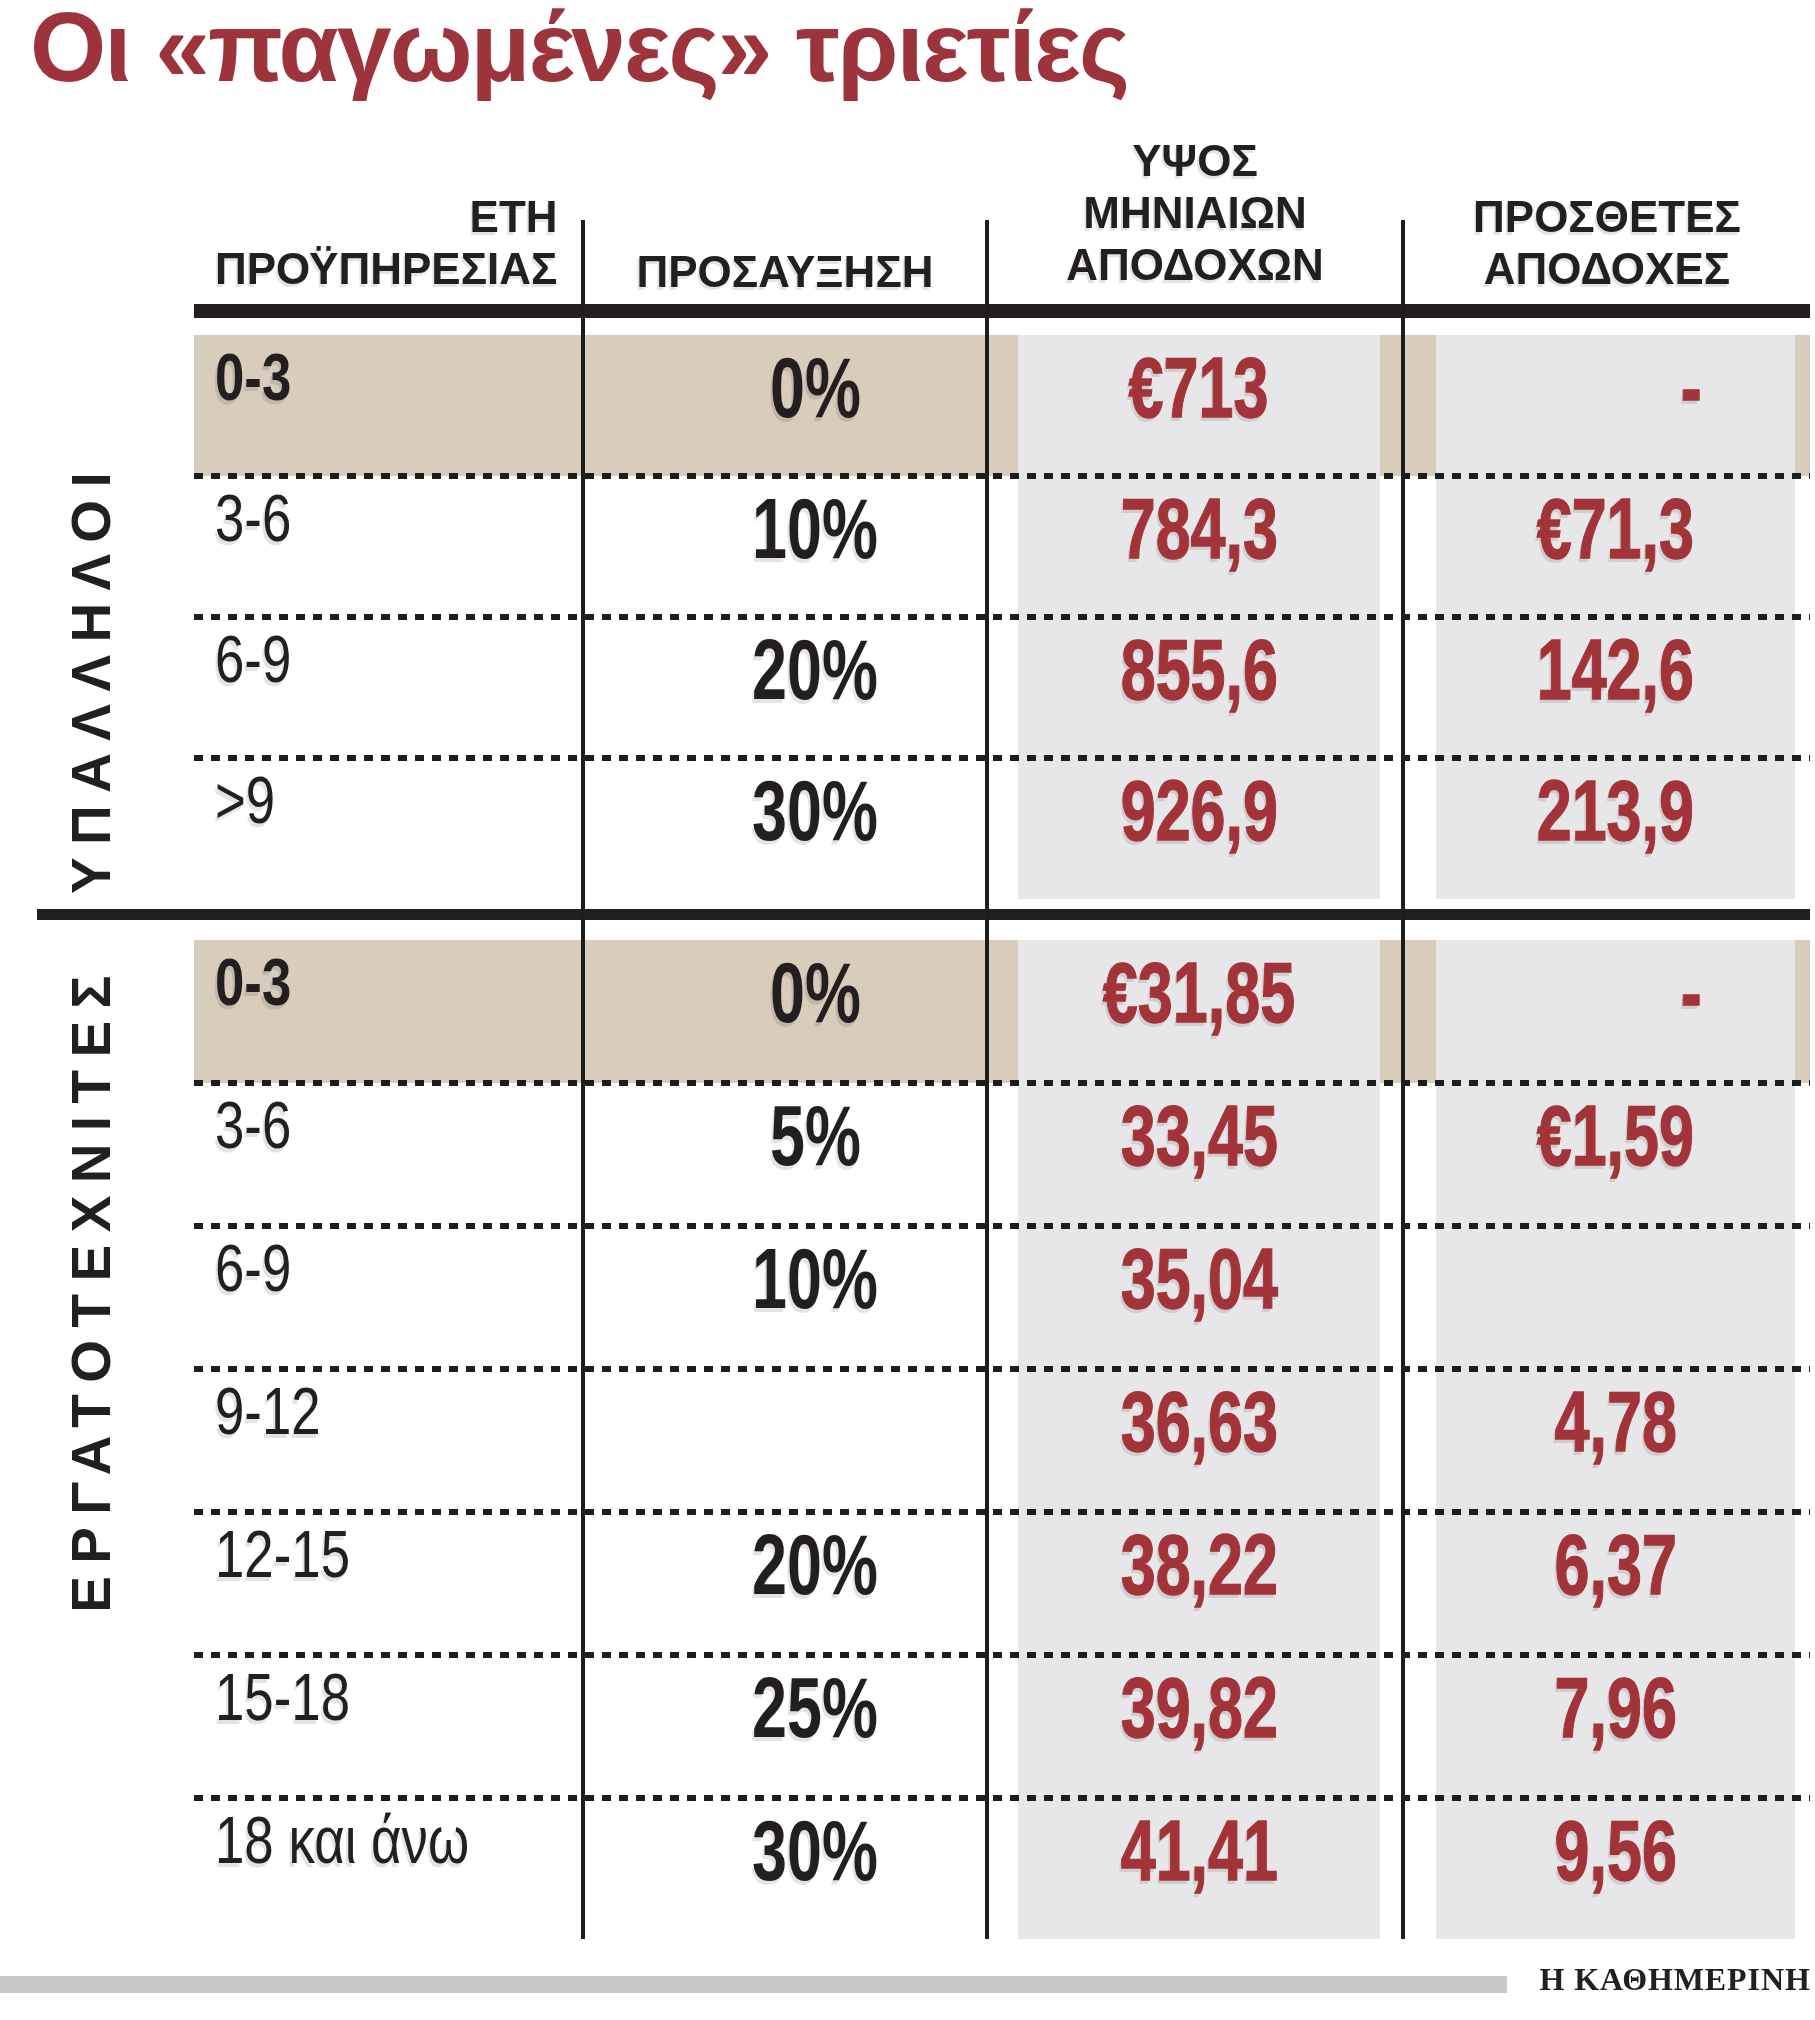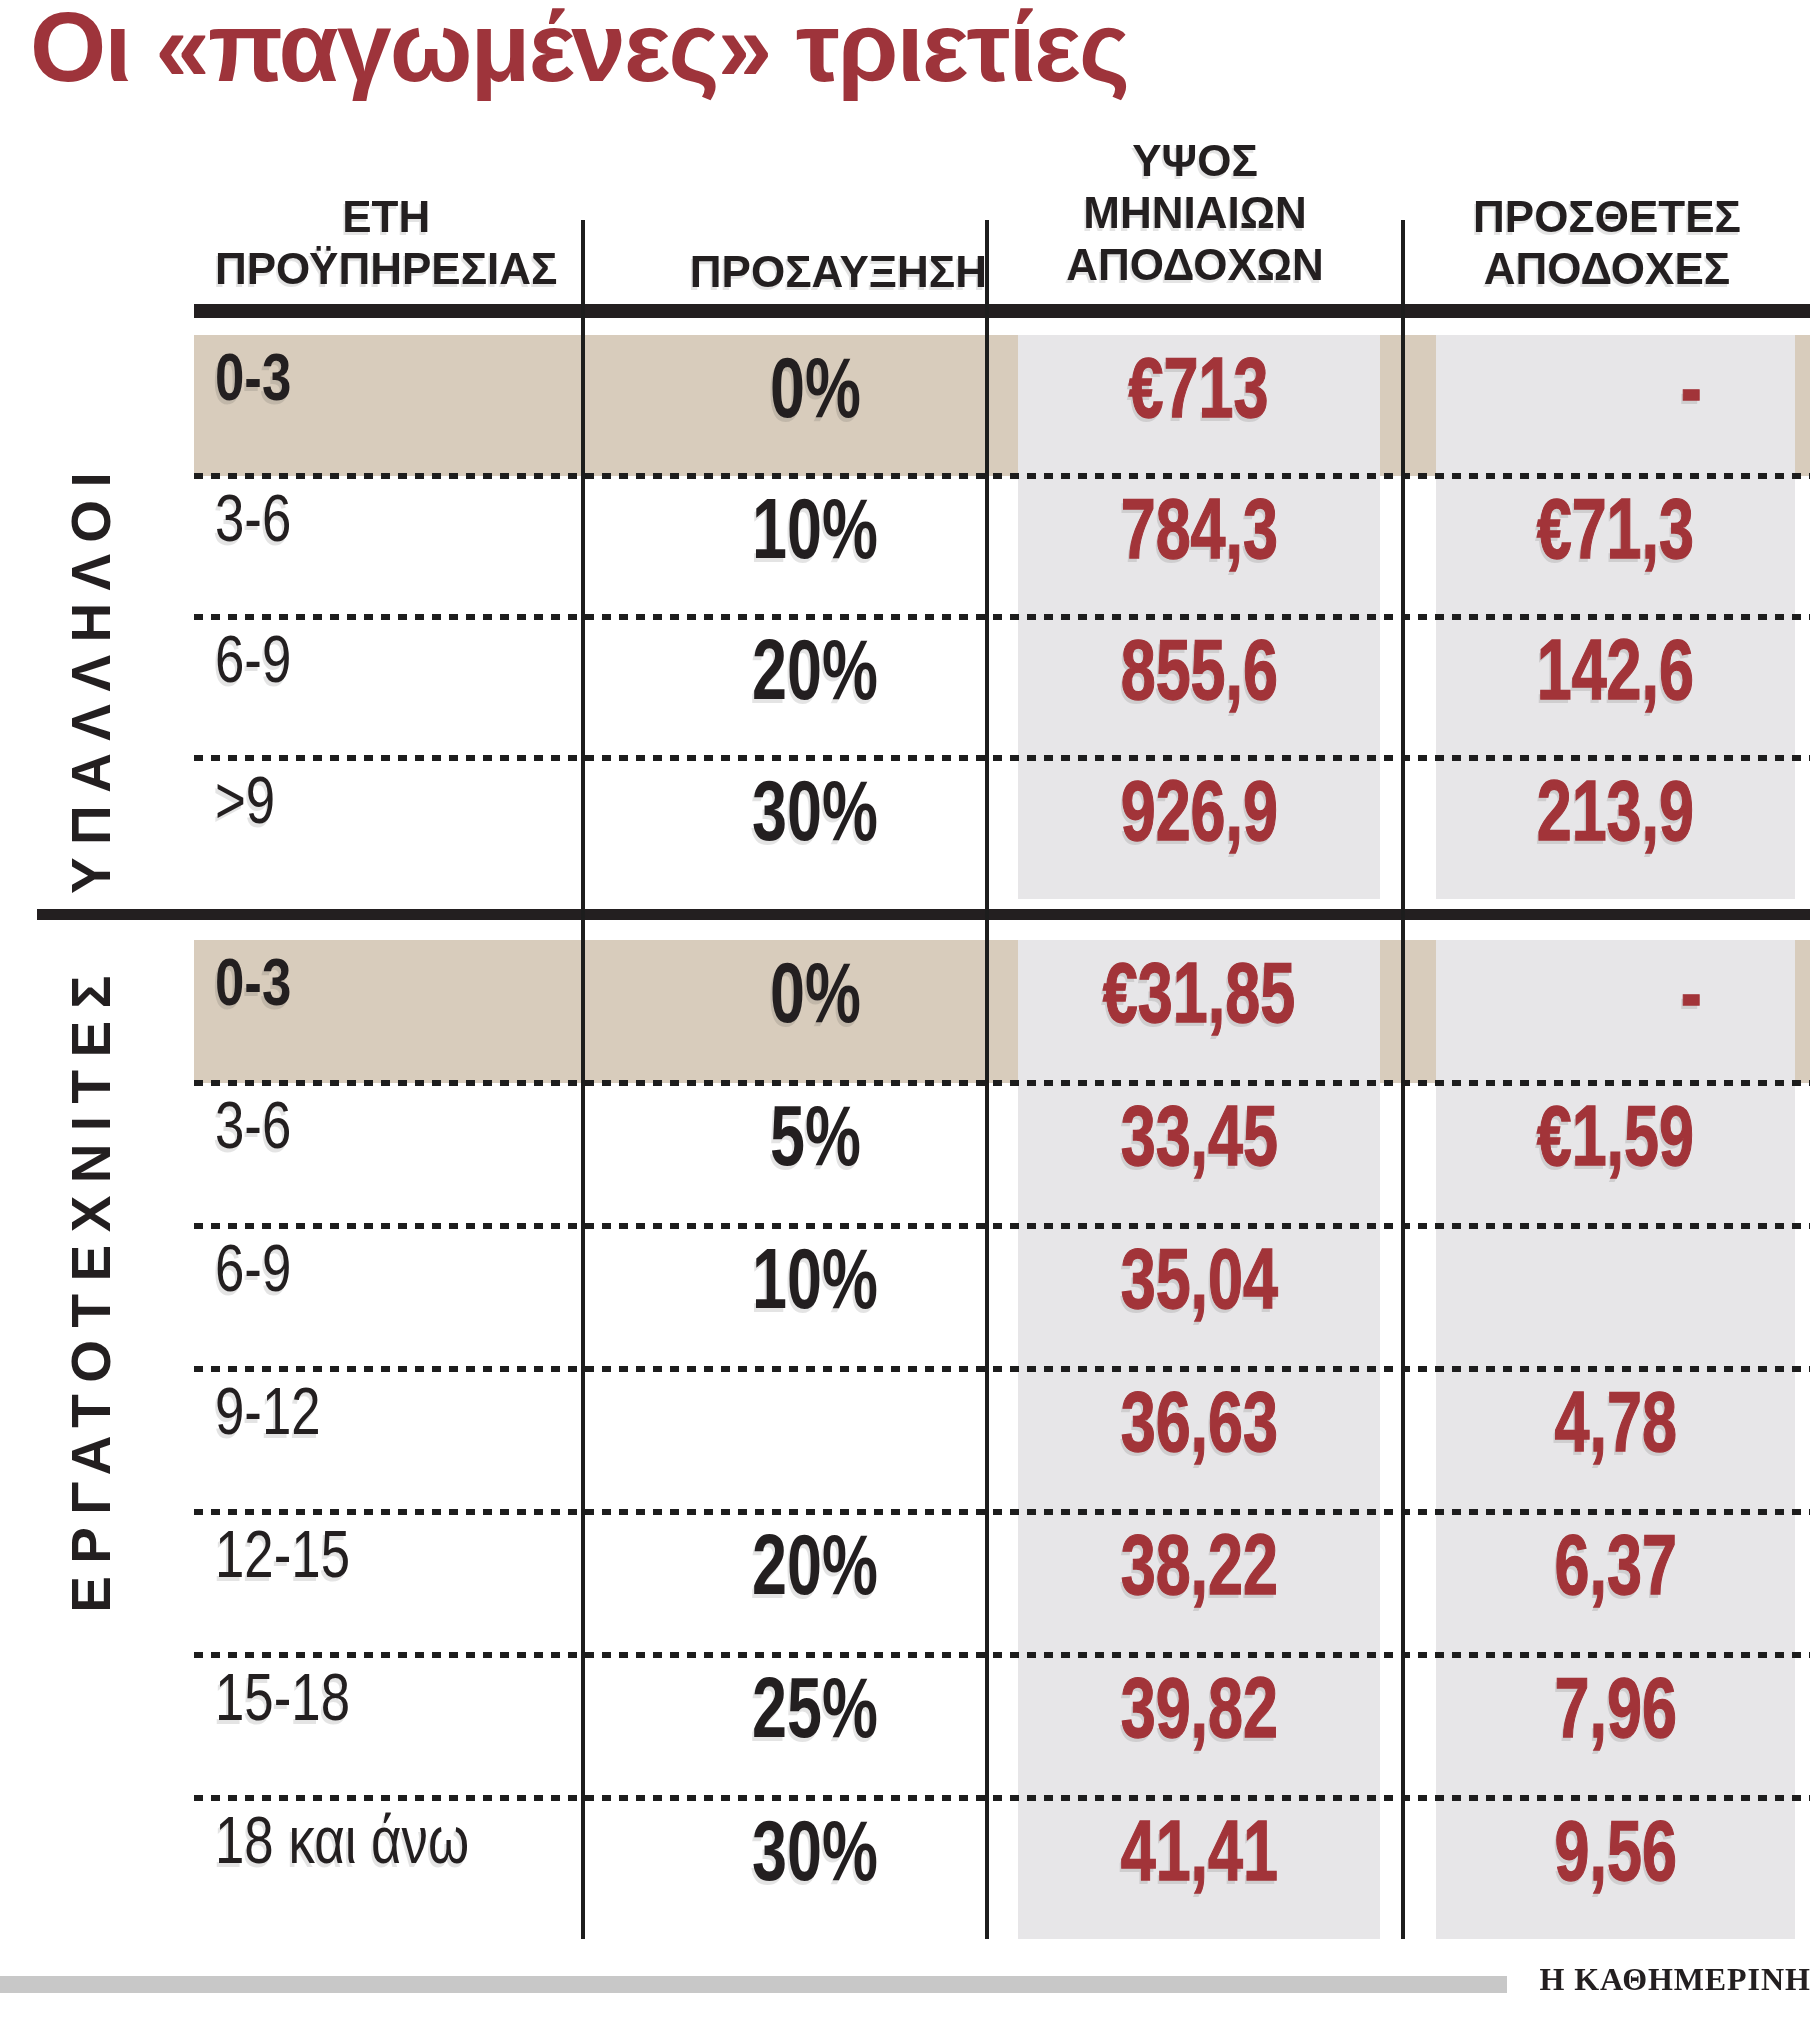--- a/index.html
+++ b/index.html
@@ -6,22 +6,22 @@
     --red:#9e343b; --value-red:#a23439; --ink:#231f20; --beige:#d8ccbc;
     --panel:#e7e6e8; --bar:#c8c8c8;
   }
   html,body{margin:0;padding:0;background:#fff;}
   .page{position:relative;width:1816px;height:2021px;background:#fff;overflow:hidden;
         font-family:"Liberation Sans",sans-serif;color:var(--ink);}
   .title{position:absolute;left:30px;top:-8.9px;font-size:98px;font-weight:700;
          letter-spacing:-1.8px;color:var(--red);white-space:nowrap;}
   .hdr{position:absolute;font-size:44px;font-weight:700;line-height:52px;color:var(--ink);
        white-space:pre-line;text-shadow:-1.8px 2.7px 0 rgba(35,31,32,0.12);}
-  .hdr.c1{left:215px;top:191px;text-align:center;}
-  .hdr.c2{left:583px;top:246px;width:404px;text-align:right;}
+  .hdr.c1{left:215px;top:191px;text-align:right;}
+  .hdr.c2{left:583px;top:246px;width:404px;text-align:center;}
   .hdr.c3{left:987px;top:135px;width:416px;text-align:center;}
   .hdr.c4{left:1403px;top:191px;width:408px;text-align:center;}
   .rule{position:absolute;background:var(--ink);}
   .rule.header-rule{left:194px;top:304px;width:1616px;height:14px;}
   .rule.section-rule{left:37px;top:909px;width:1773px;height:10.6px;}
   .vline{position:absolute;width:3.5px;top:220px;height:1719px;background:#1d1d1d;z-index:5;}
   .v1{left:581px;} .v2{left:985px;} .v3{left:1401px;}
   .section{position:absolute;left:194px;width:1616px;}
   .hl-band{position:absolute;left:0;right:0;background:var(--beige);z-index:0;}
   .gray-panel{position:absolute;top:0;bottom:0;background:var(--panel);z-index:1;}

